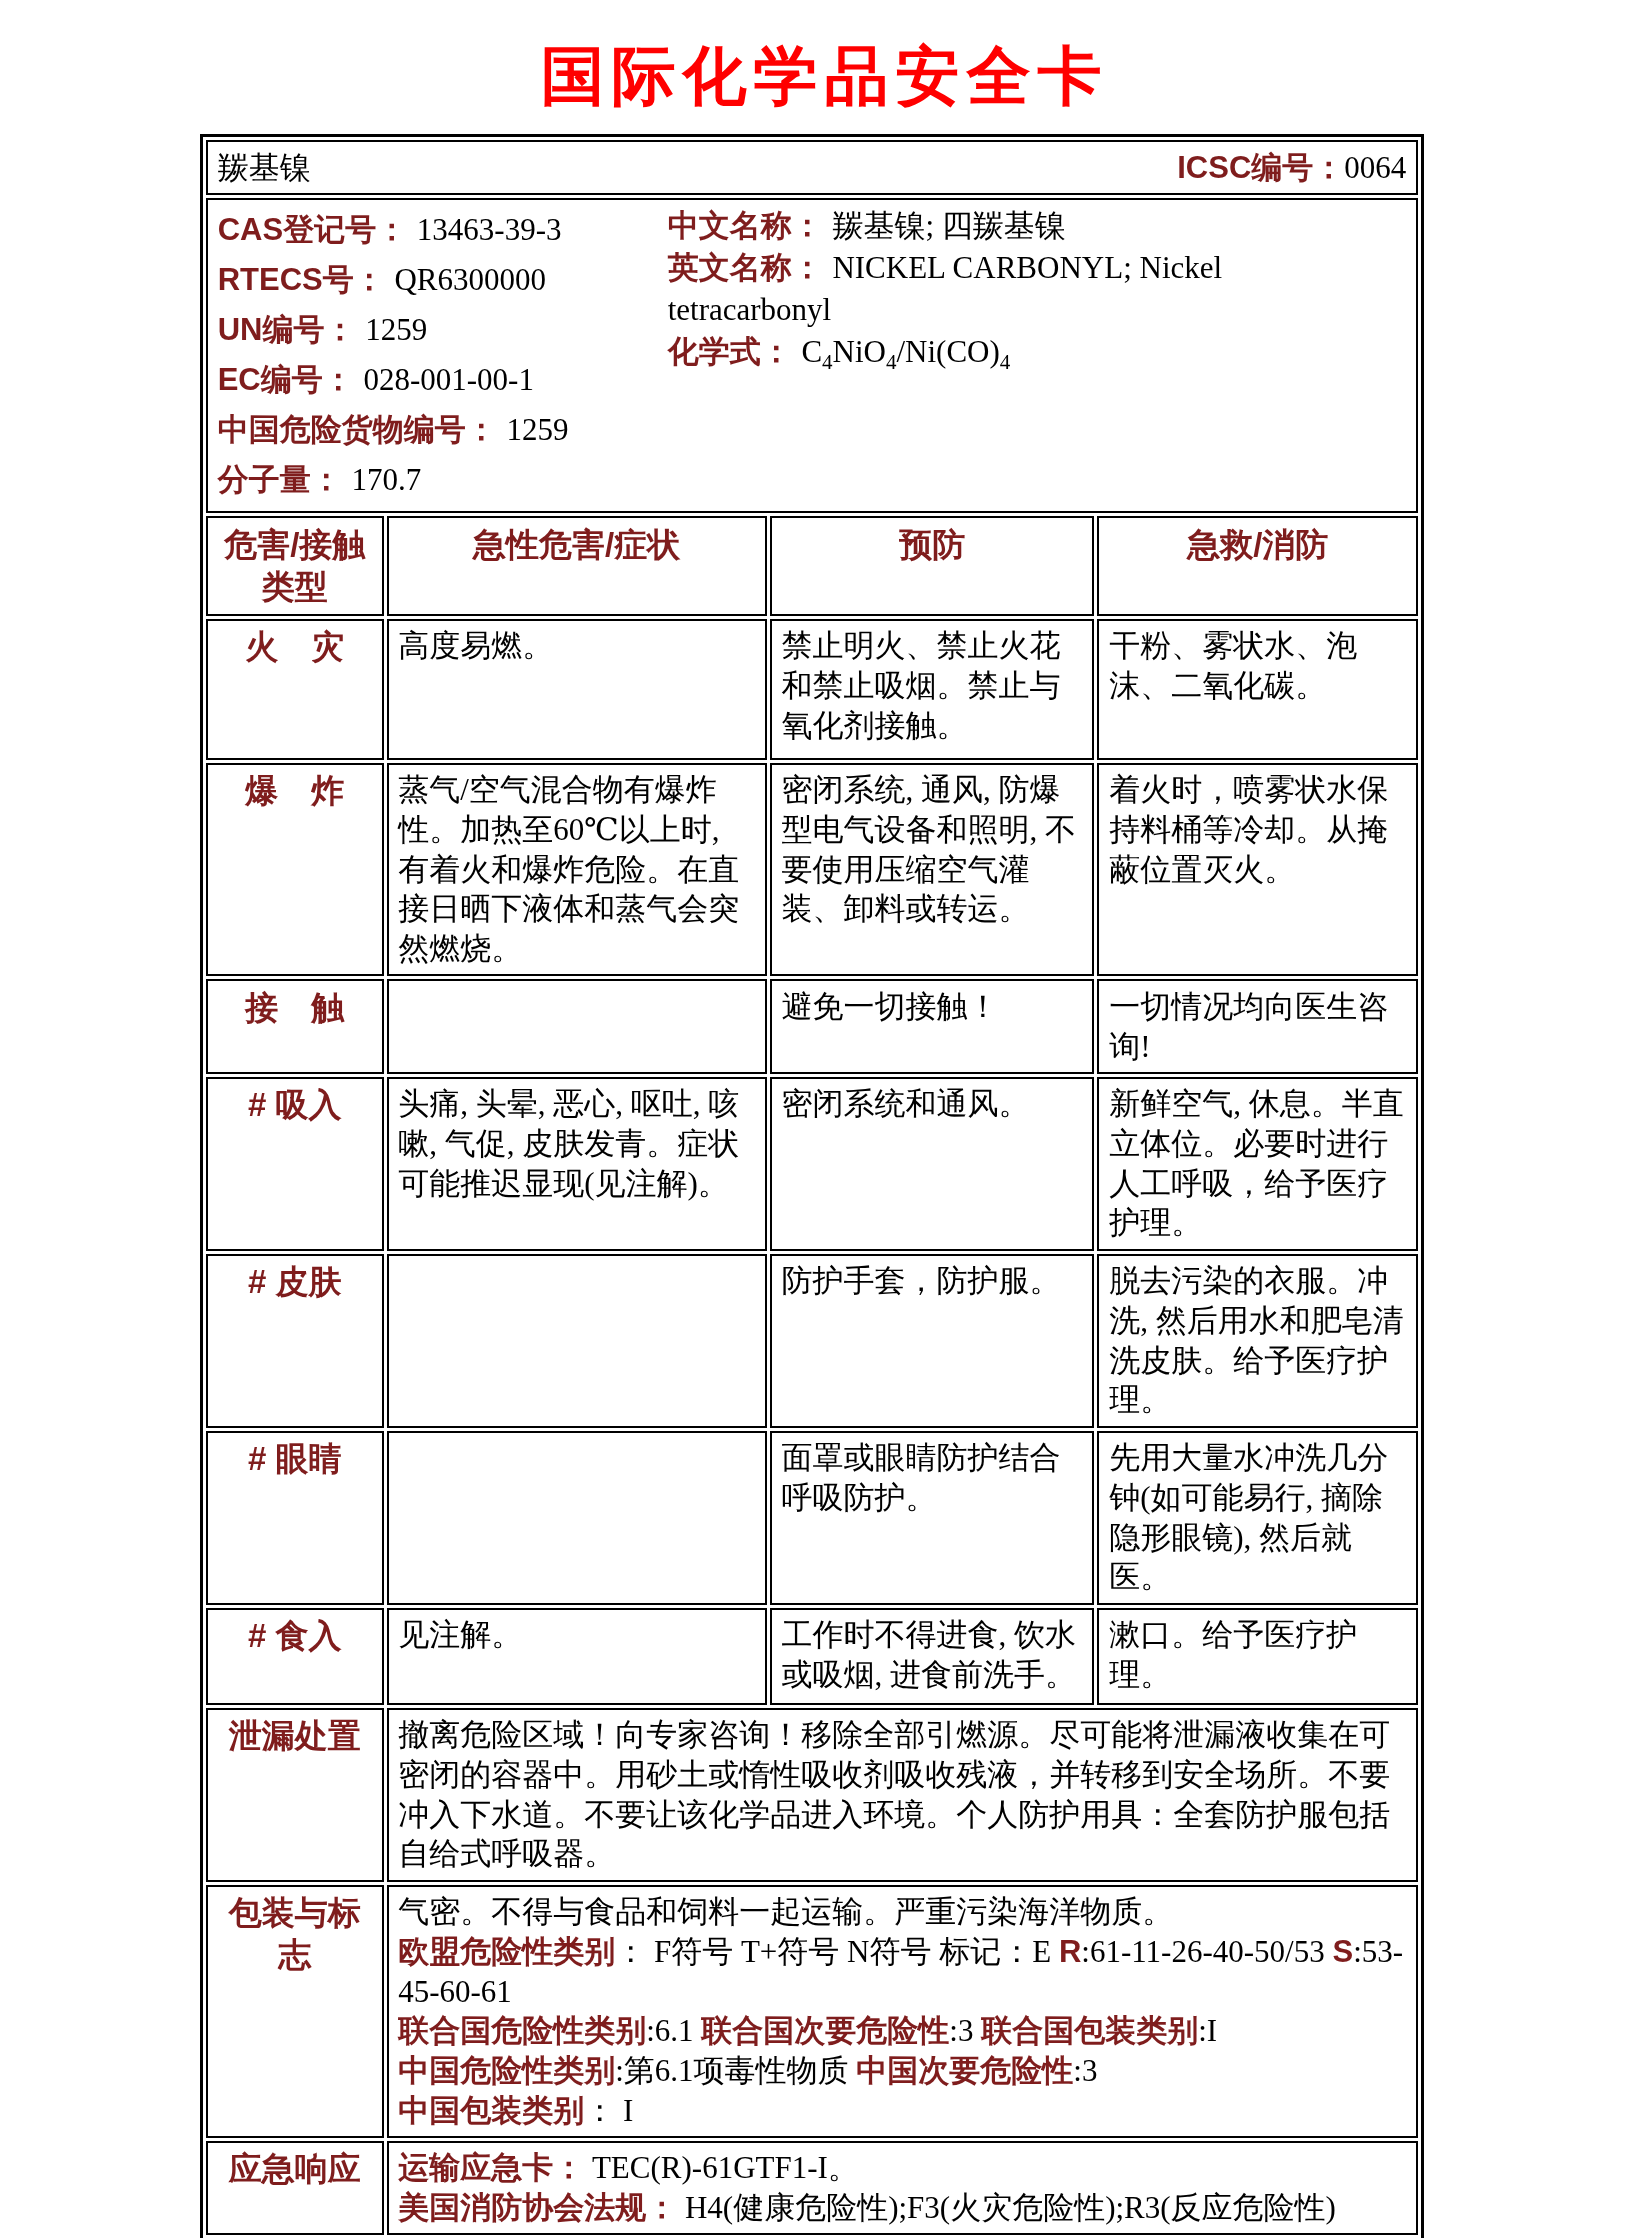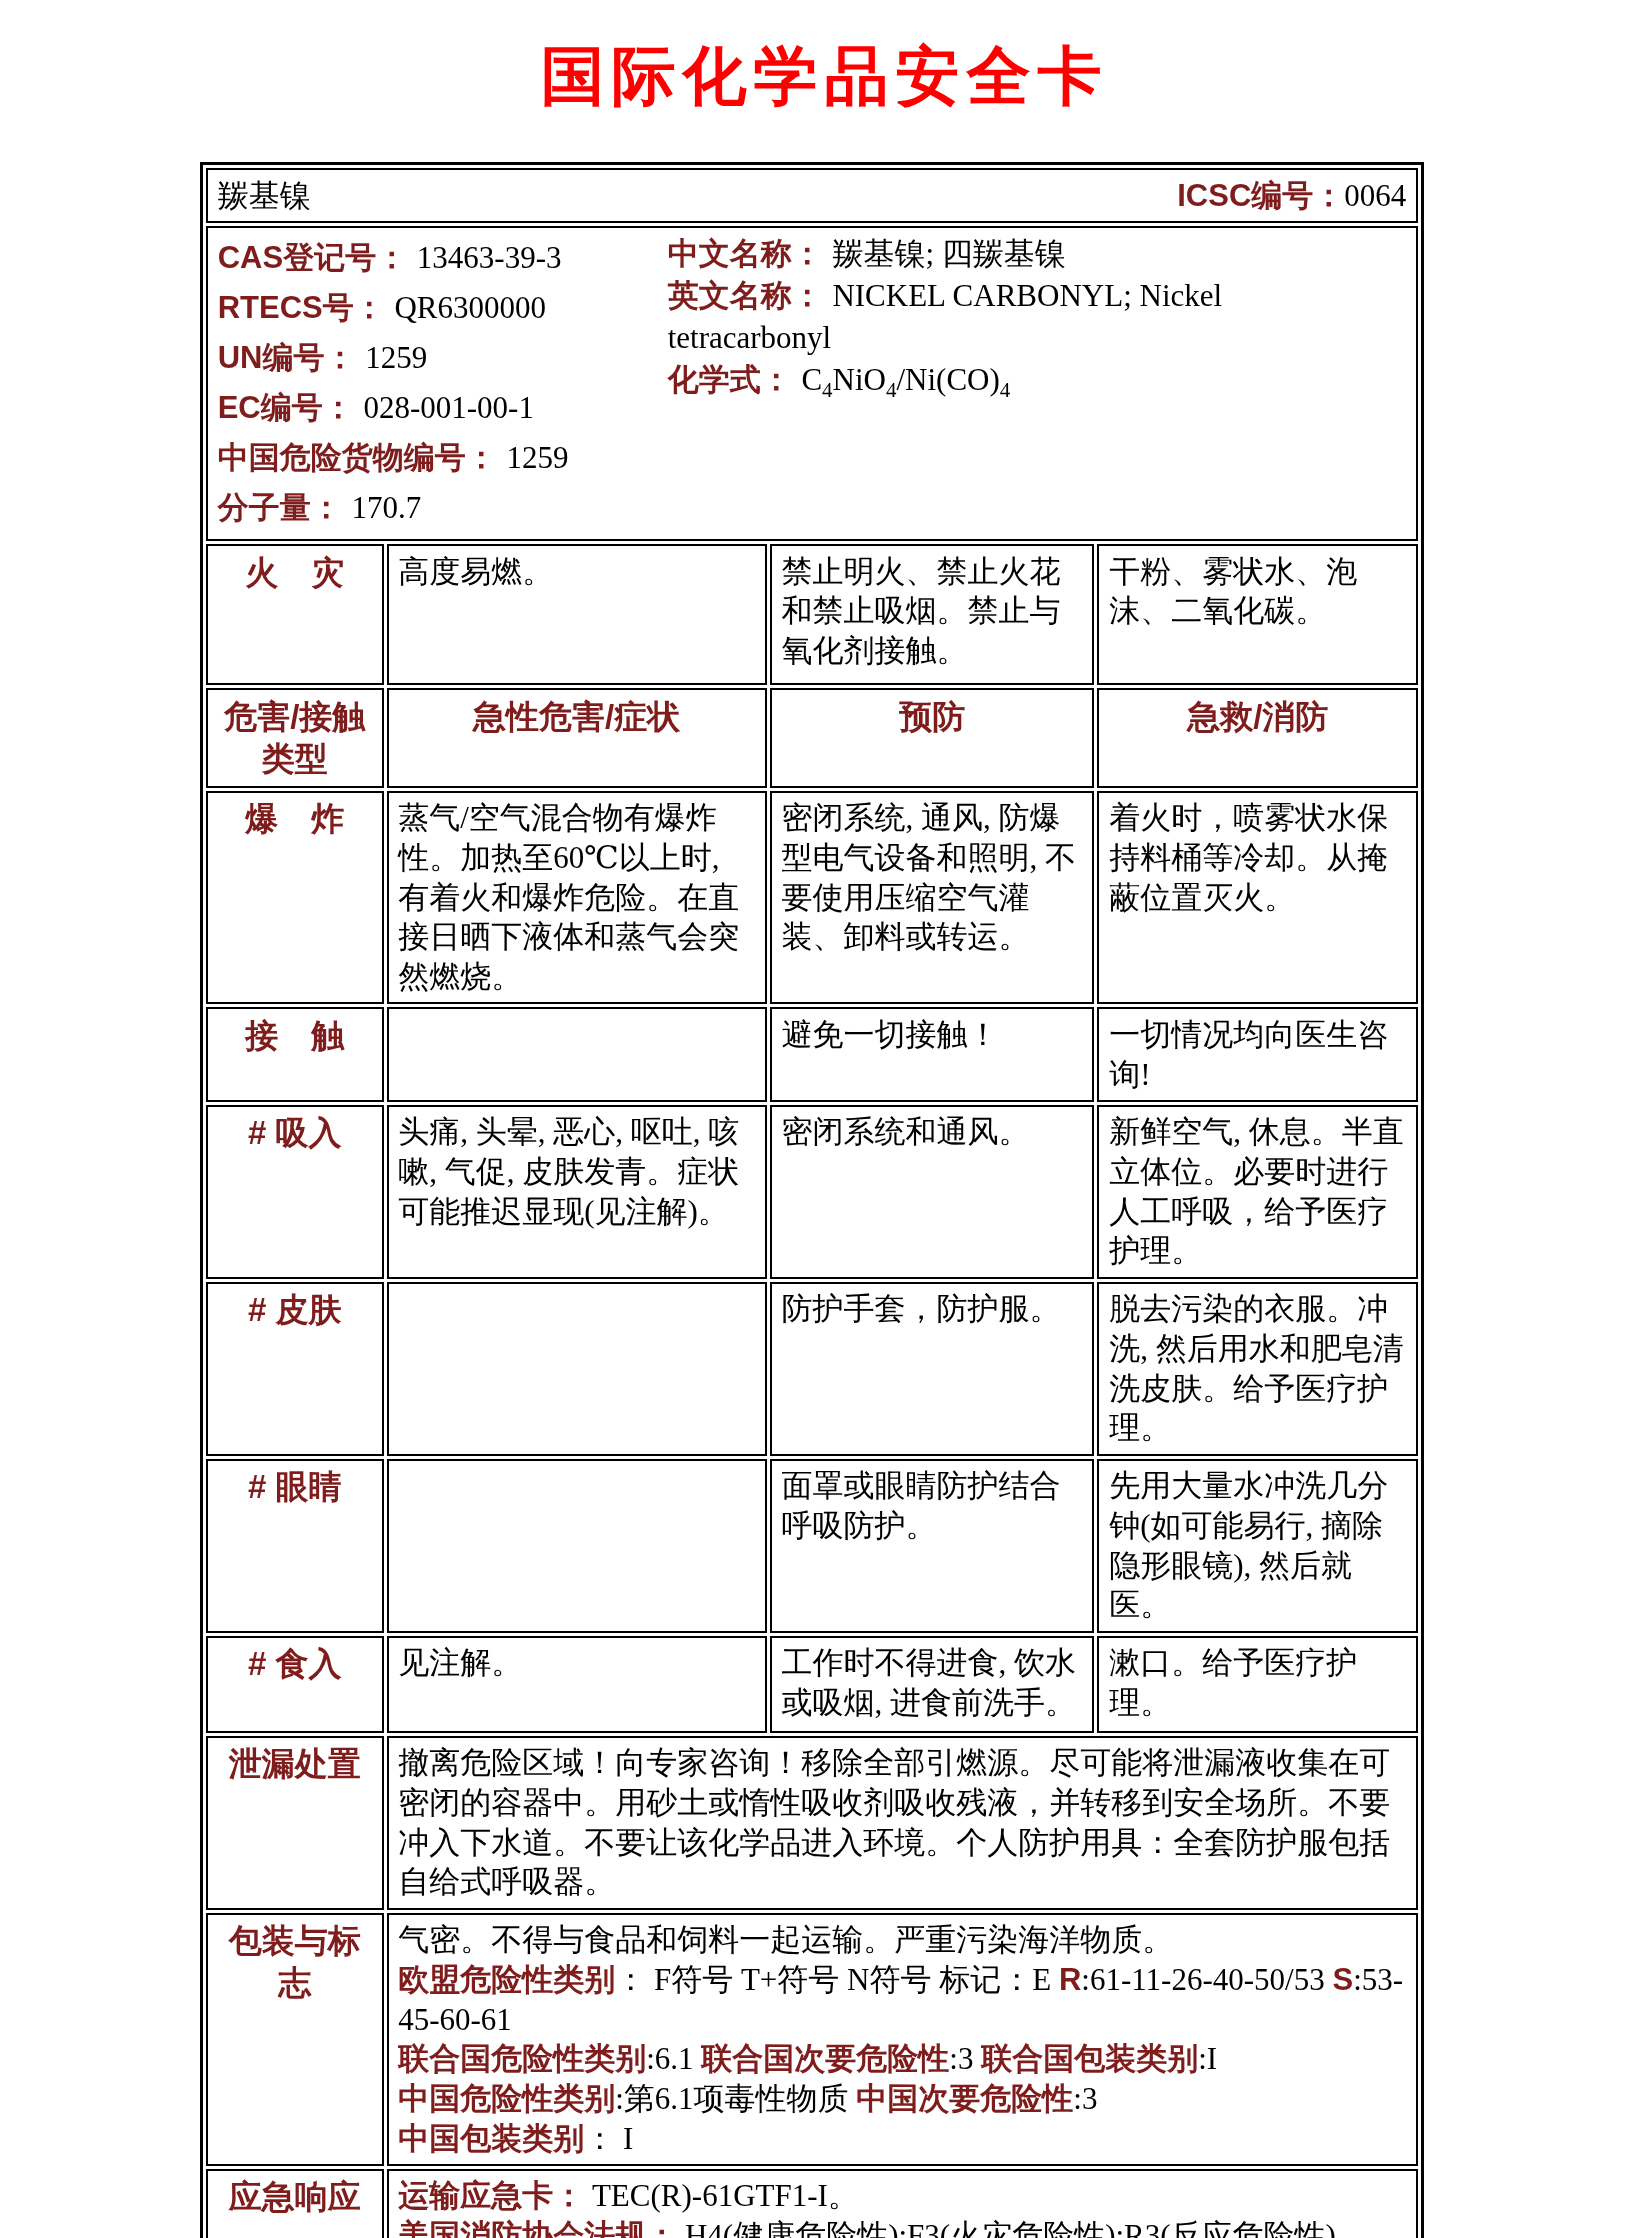--- a/index.html
+++ b/index.html
@@ -3,21 +3,21 @@
 <meta charset="utf-8">
 <style>
   html,body { margin:0; padding:0; background:#ffffff; }
   body {
     width:1649px; height:2239px;
     font-family:"Liberation Serif","DejaVu Serif",serif;
     color:#000; font-size:31px; line-height:1.28;
     position:relative;
   }
   .title {
-    margin:36px 0 44px 0;
+    margin:36px 0 16px 0;
     text-align:center;
     color:#ff0000;
     font-size:64px; font-weight:bold;
     letter-spacing:7px;
     font-family:Liberation Serif, serif;
   }
   .blue-label {
     color:#7f1d1d; font-weight:bold;
     font-family:"Liberation Sans","DejaVu Sans",sans-serif;
   }
@@ -102,32 +102,32 @@
           <div class="info-pair pair-1"><span class="blue-label">中文名称：</span><span class="pair-value">羰基镍; 四羰基镍</span></div>
           <div class="info-pair pair-2"><span class="blue-label">英文名称：</span><span class="pair-value pre">NICKEL CARBONYL; Nickel
 tetracarbonyl</span></div>
           <div class="info-pair pair-3"><span class="blue-label">化学式：</span><span class="pair-value formula-inline"><div class="rich-line"><span>C</span><sub>4</sub><span>NiO</span><sub>4</sub><span>/Ni(CO)</span><sub>4</sub></div></span></div>
         </div>
       </div>
     </td>
   </tr>
 
   <tr>
-    <td class="row-label blue-label" style="height:126px">火　灾</td>
-    <td>高度易燃。</td>
-    <td>禁止明火、禁止火花和禁止吸烟。禁止与氧化剂接触。</td>
-    <td>干粉、雾状水、泡沫、二氧化碳。</td>
-  </tr>
-
-  <tr>
     <td class="col-head"><span class="blue-label wrap2">危害/接触
 类型</span></td>
     <td class="col-head"><span class="blue-label">急性危害/症状</span></td>
     <td class="col-head"><span class="blue-label">预防</span></td>
     <td class="col-head"><span class="blue-label">急救/消防</span></td>
+  </tr>
+
+  <tr>
+    <td class="row-label blue-label" style="height:126px">火　灾</td>
+    <td>高度易燃。</td>
+    <td>禁止明火、禁止火花和禁止吸烟。禁止与氧化剂接触。</td>
+    <td>干粉、雾状水、泡沫、二氧化碳。</td>
   </tr>
 
   <tr>
     <td class="row-label blue-label" style="height:196px">爆　炸</td>
     <td>蒸气/空气混合物有爆炸性。加热至60℃以上时, 有着火和爆炸危险。在直接日晒下液体和蒸气会突然燃烧。</td>
     <td>密闭系统, 通风, 防爆型电气设备和照明, 不要使用压缩空气灌装、卸料或转运。</td>
     <td>着火时，喷雾状水保持料桶等冷却。从掩蔽位置灭火。</td>
   </tr>
 
   <tr>

